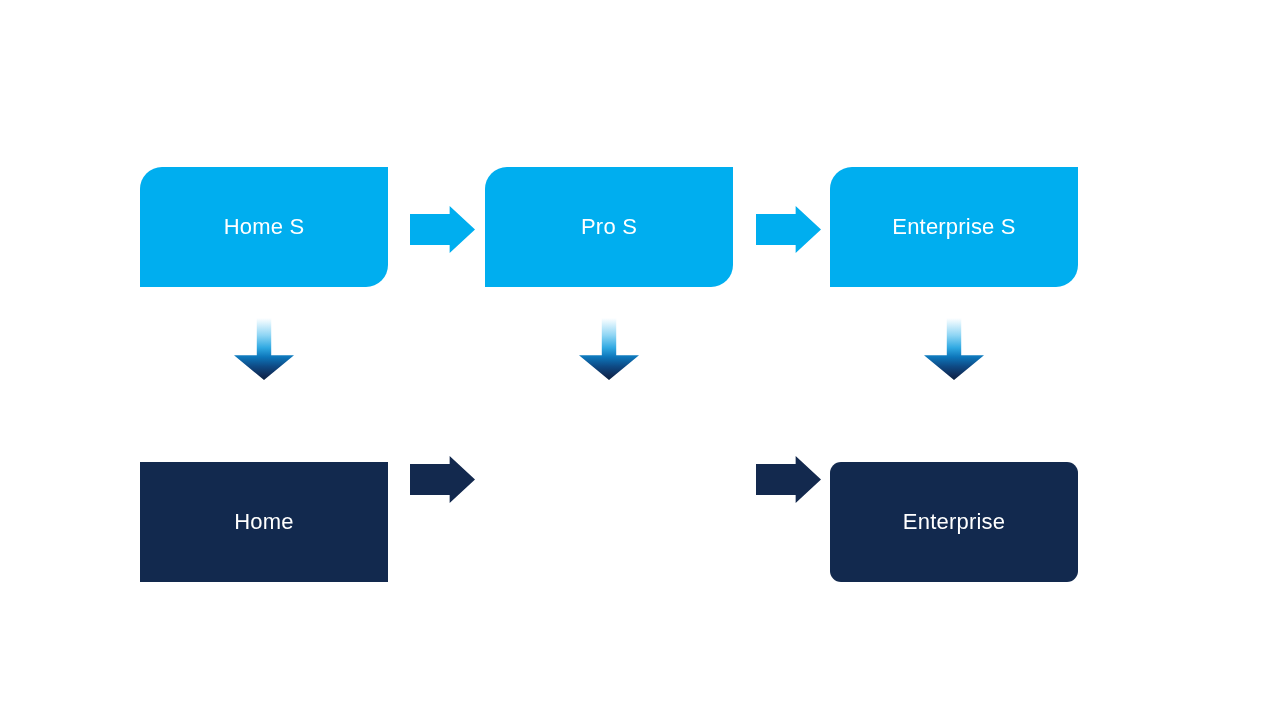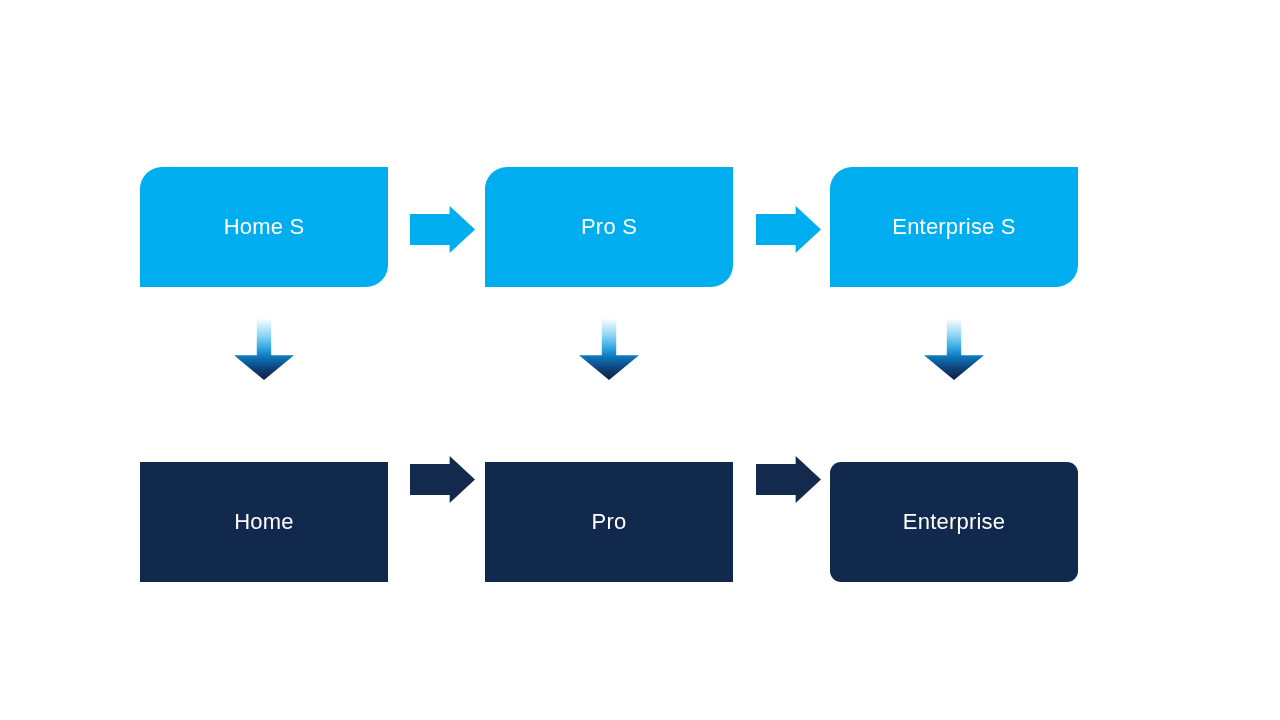--- a/index.html
+++ b/index.html
@@ -95,23 +95,20 @@
   <div class="right-arrow light ra-top ra-gap-0"></div>
   <div class="right-arrow light ra-top ra-gap-1"></div>
 
   <div class="down-arrow da-0"></div>
   <div class="down-arrow da-1"></div>
   <div class="down-arrow da-2"></div>
 
   <div class="box bottom-row col-0">
     <span>Home</span>
   </div>
-  <div class="box bottom-row col-1">
-    <span>Pro</span>
-  </div>
   <div class="box bottom-row col-2">
     <span>Enterprise</span>
   </div>
 
   <div class="right-arrow dark ra-bottom ra-gap-0"></div>
   <div class="right-arrow dark ra-bottom ra-gap-1"></div>
 
 </div>
 
 </body></html>

